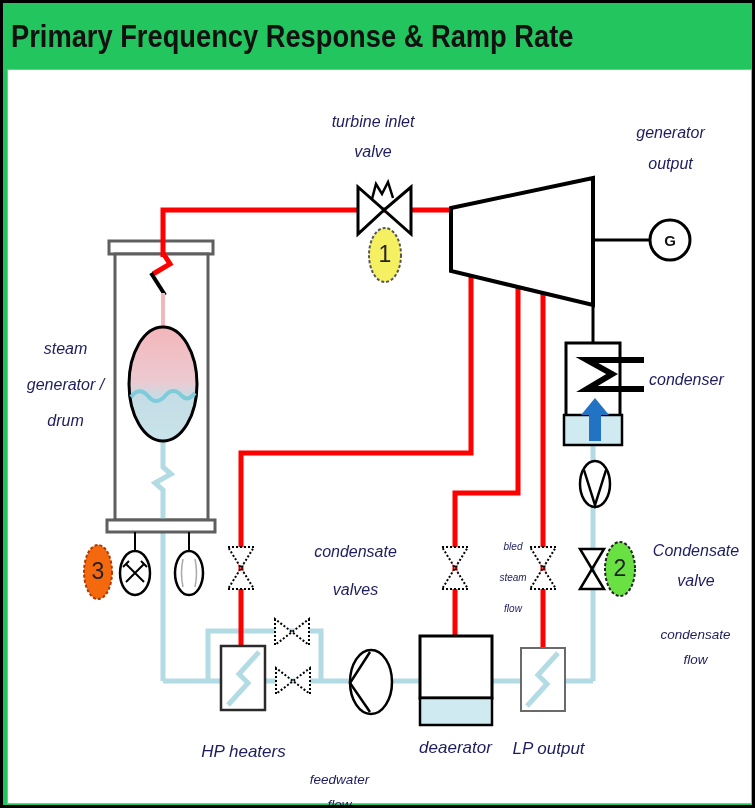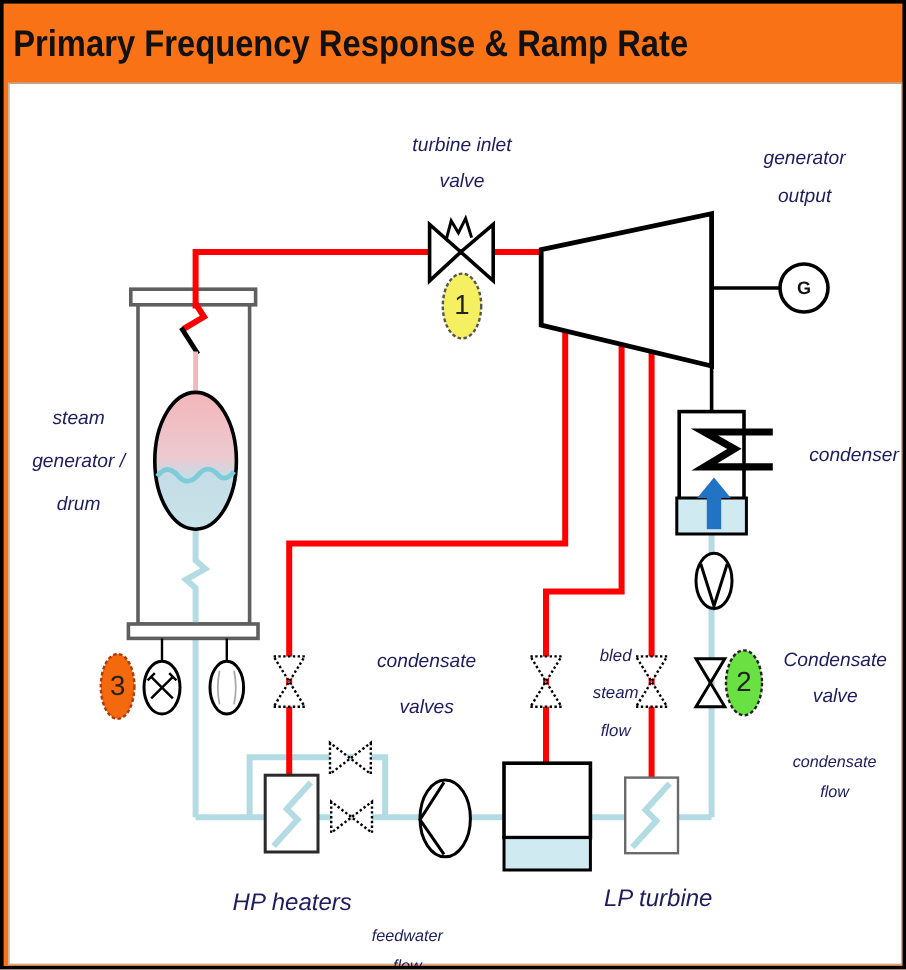--- a/index.html
+++ b/index.html
@@ -1,37 +1,37 @@
 <!DOCTYPE html>
 <html><head>
 <meta charset="utf-8">
 <style>
   html,body{margin:0;padding:0;background:#e8e8e8;}
   #stage{
-    position:relative;width:755px;height:808px;background:#f97316;
+    position:relative;width:755px;height:808px;background:#22c55e;
     border:3px solid #000;box-sizing:border-box;overflow:hidden;
     font-family:"Liberation Sans",sans-serif;
   }
   #title{
     position:absolute;left:8px;top:16px;height:44px;white-space:nowrap;
     font-size:31px;font-weight:700;color:#111;
     transform:scaleX(0.88);transform-origin:0 50%;
     letter-spacing:0px;
   }
   #panel{
     position:absolute;left:4px;top:66px;width:745px;height:735px;
     border:1px solid #a9a9a9;background:#fff;box-sizing:border-box;
   }
   #diagram-svg{position:absolute;left:0;top:0;width:755px;height:808px;}
   .lbl{
     position:absolute;font-style:italic;color:#1d1d5f;
     text-align:center;white-space:pre-line;line-height:30px;font-size:16px;
   }.lh31{line-height:31px}.lh36{line-height:36px}
   .lh38{line-height:38px}.lh25{line-height:25px}
-  .fs14{font-size:14px}.fs135{font-size:13.5px}.fs17{font-size:20px}
+  .fs14{font-size:10px}.fs135{font-size:13.5px}.fs17{font-size:17px}
   .marker-num{
     position:absolute;width:24px;text-align:center;font-style:normal;
     font-size:23px;color:#222;font-weight:400;
   }
   #g-letter{
     position:absolute;width:24px;text-align:center;font-style:normal;
     font-size:15px;font-weight:700;color:#111;
   }
 </style>
 </head>
@@ -151,40 +151,41 @@
         <polygon points="273,665 273,691 290,678"></polygon>
         <polygon points="307,665 307,691 290,678"></polygon>
       </g>
     </g>
 
     <ellipse cx="382" cy="252" rx="16" ry="27" fill="#f5f062" stroke="#555" stroke-width="2" stroke-dasharray="3,2"></ellipse>
     <ellipse cx="617" cy="566" rx="15" ry="27" fill="#69e143" stroke="#222" stroke-width="2" stroke-dasharray="3,2"></ellipse>
     <ellipse cx="95" cy="569" rx="14" ry="27" fill="#f4690e" stroke="#b23a00" stroke-width="2" stroke-dasharray="3,2"></ellipse>
   </svg>
 
-  <div class="lbl" style="left:312px;top:104px;width:140px;">turbine inlet
+  <div class="lbl" style="left:300px;top:104px;width:140px;">turbine inlet
 valve</div>
   <div class="lbl lh31" style="left:610px;top:114px;width:115px;text-align:center;">generator
 output</div>
-  <div class="lbl" style="left:646px;top:362px;width:100px;text-align:right;">condenser</div>
+  <div class="lbl" style="left:646px;top:362px;width:100px;text-align:left;">condenser</div>
   <div class="lbl lh36" style="left:5px;top:328px;width:115px;">steam
 generator /
 drum</div>
   <div class="lbl lh38" style="left:290px;top:530px;width:125px;">condensate
 valves</div>
   <div class="lbl lh31 fs14" style="left:480px;top:528px;width:60px;">bled
 steam
 flow</div>
   <div class="lbl" style="left:638px;top:533px;width:110px;">Condensate
 valve</div>
   <div class="lbl lh25 fs135" style="left:645px;top:619px;width:95px;">condensate
 flow</div>
   <div class="lbl fs17" style="left:188px;top:734px;width:105px;">HP heaters</div>
   <div class="lbl lh25 fs135" style="left:294px;top:764px;width:85px;">feedwater
 flow</div>
-  <div class="lbl fs17" style="left:498px;top:731px;width:95px;">LP turbine</div>
+  <div class="lbl fs17" style="left:405px;top:730px;width:95px;">deaerator</div>
+  <div class="lbl fs17" style="left:498px;top:731px;width:95px;">LP output</div>
 
   <div id="g-letter" style="left:655px;top:229px;">G</div>
   <div class="marker-num" style="left:370px;top:238px;">1</div>
   <div class="marker-num" style="left:605px;top:552px;">2</div>
   <div class="marker-num" style="left:83px;top:555px;">3</div>
 
 </div>
 
 </body></html>

